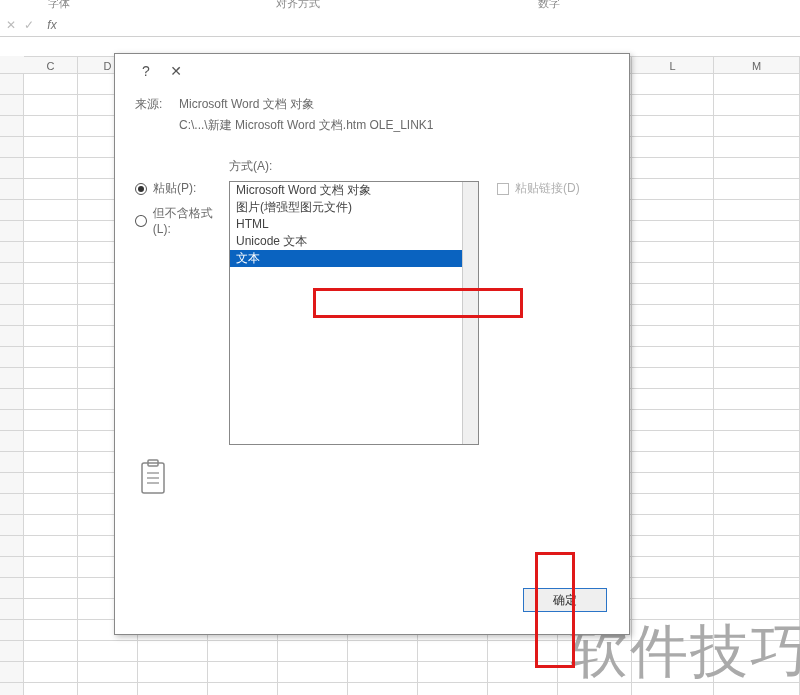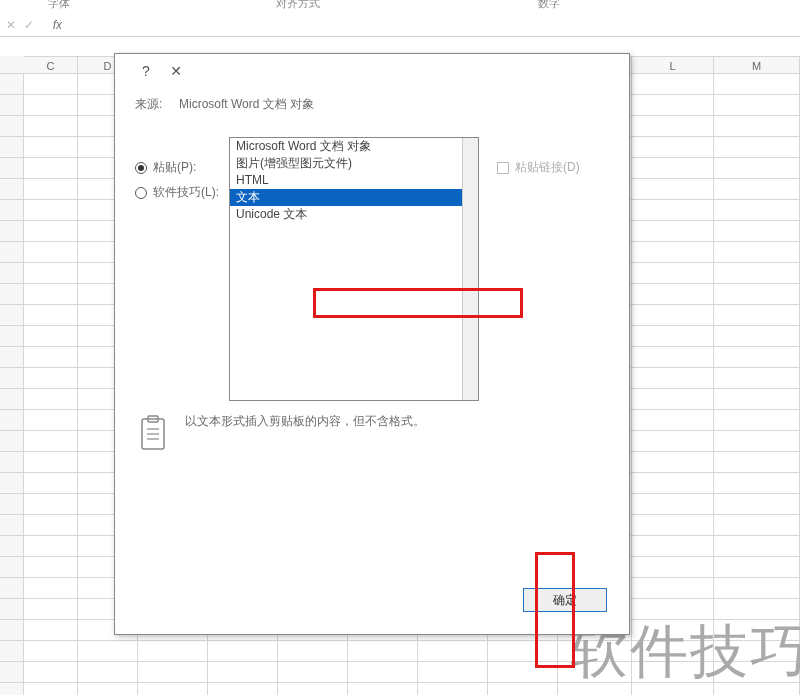--- a/index.html
+++ b/index.html
@@ -4,21 +4,21 @@
 <style>
   * { box-sizing: border-box; }
   html, body { margin:0; padding:0; width:800px; height:695px; font-family:"Microsoft YaHei","SimSun",Arial,sans-serif; font-size:12px; color:#444; background:#fff; overflow:hidden; }
   .sheet { position:absolute; inset:0; background:#fff; }
   .toplabel { position:absolute; font-size:11px; color:#888; }
   .toplabel.l1 { left:48px; top:-4px; }
   .toplabel.l2 { left:276px; top:-4px; }
   .toplabel.l3 { left:538px; top:-4px; }
   .fx-row { position:absolute; left:0; top:14px; height:22px; width:800px; display:flex; align-items:center; }
   .fx-cancel, .fx-confirm { width:14px; text-align:center; color:#bbb; font-size:12px; margin-left:4px; }
-  .fx { width:20px; text-align:right; font-style:italic; color:#777; font-size:12px; margin-left:6px; }
+  .fx { width:20px; text-align:center; font-style:italic; color:#777; font-size:12px; margin-left:6px; }
   .fx-input { flex:1; height:18px; border:none; background:#fff; }
   .fx-sep { position:absolute; left:0; top:36px; height:1px; width:800px; background:#d0d0d0; }
   
   .col-headers { position:absolute; left:0; top:56px; height:18px; width:800px; display:flex; }
   .rowhead-spacer { width:24px; height:18px; border-bottom:1px solid #d6d6d6; background:#f7f7f7; }
   .col-h { text-align:center; font-size:11px; color:#666; height:18px; line-height:18px; border:1px solid #d6d6d6; border-left:none; background:#f7f7f7; }
   
   .grid { position:absolute; left:0; top:74px; width:800px; height:621px; }
   .grid-row { display:flex; height:21px; }
   .rowhead { width:24px; height:21px; border-right:1px solid #d6d6d6; border-bottom:1px solid #d6d6d6; background:#f7f7f7; text-align:center; font-size:10px; color:#888; line-height:21px; }
@@ -521,41 +521,43 @@
   <div class="dialog">
     <div class="titlebar">
       <span class="titlebtn">?</span>
       <span class="titlebtn">✕</span>
     </div>
     <div class="body">
       <div class="src-row">
         <span class="src-label">来源:</span>
         <span class="src-val">Microsoft Word 文档 对象</span>
       </div>
+      <div class="src-val2">C:\...\新建 Microsoft Word 文档.htm OLE_LINK1</div>
 
       <div class="mid">
         <div class="leftcol">
           <div style="height:22px"></div>
           <div class="radio sel">
             <span class="bullet"></span>
             <span>粘贴(P):</span>
           </div>
           <div class="radio">
             <span class="bullet"></span>
-            <span>软件技巧(L):</span>
+            <span>但不含格式(L):</span>
           </div>
         </div>
         <div class="centercol">
+          <div class="listlabel">方式(A):</div>
           <div class="listbox">
             <div class="list-inner" id="listbox">
                 <div class="opt">Microsoft Word 文档 对象</div>
                 <div class="opt">图片(增强型图元文件)</div>
                 <div class="opt">HTML</div>
+                <div class="opt">Unicode 文本</div>
                 <div class="opt sel">文本</div>
-                <div class="opt">Unicode 文本</div>
               </div>
             <div class="list-scroll"></div>
           </div>
         </div>
         <div class="rightcol">
           <div class="chk">
             <span class="box"></span>
             <span>粘贴链接(D)</span>
           </div>
         </div>
@@ -564,21 +566,20 @@
       <div class="resultrow">
         <div class="clip-icon">
           <svg viewBox="0 0 30 36">
               <rect x="4" y="4" width="22" height="30" rx="2" fill="none" stroke="#888" stroke-width="1.5"></rect>
               <rect x="10" y="1" width="10" height="6" rx="1" fill="none" stroke="#888" stroke-width="1.5"></rect>
               <line x1="9" y1="14" x2="21" y2="14" stroke="#888" stroke-width="1.2"></line>
               <line x1="9" y1="19" x2="21" y2="19" stroke="#888" stroke-width="1.2"></line>
               <line x1="9" y1="24" x2="21" y2="24" stroke="#888" stroke-width="1.2"></line>
             </svg>
         </div>
-        <div class="resulttext">以文本形式插入剪贴板的内容，但不含格式。</div>
       </div>
     </div>
     <div class="buttons">
       <button class="btn primary">确定</button>
     </div>
 
     <div class="highlight-box hl1"></div>
     <div class="highlight-box hl2"></div>
   </div>
 </div>

